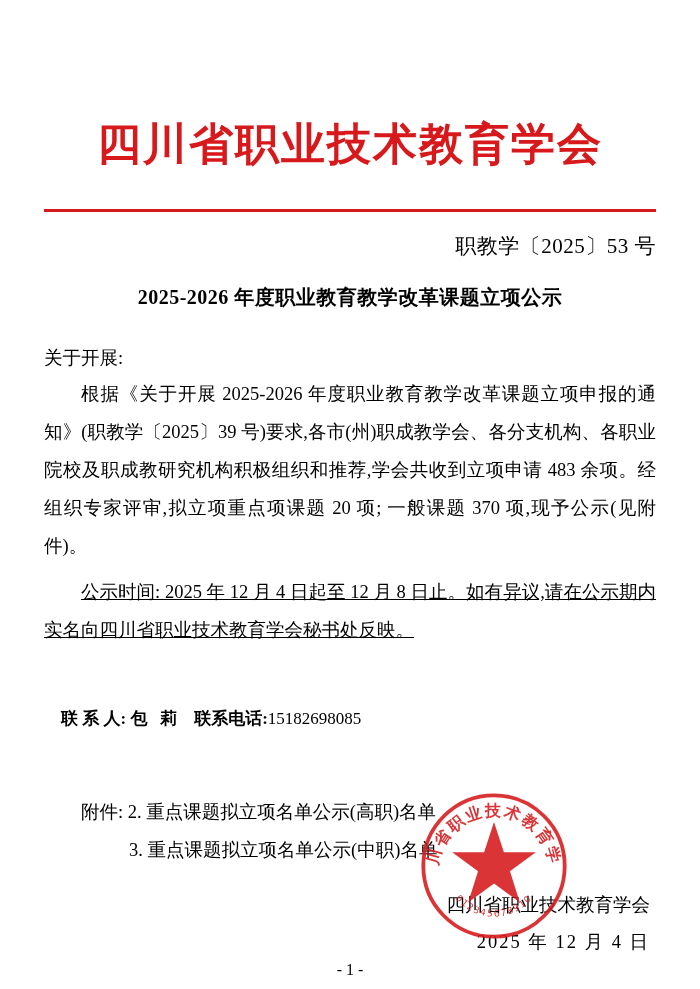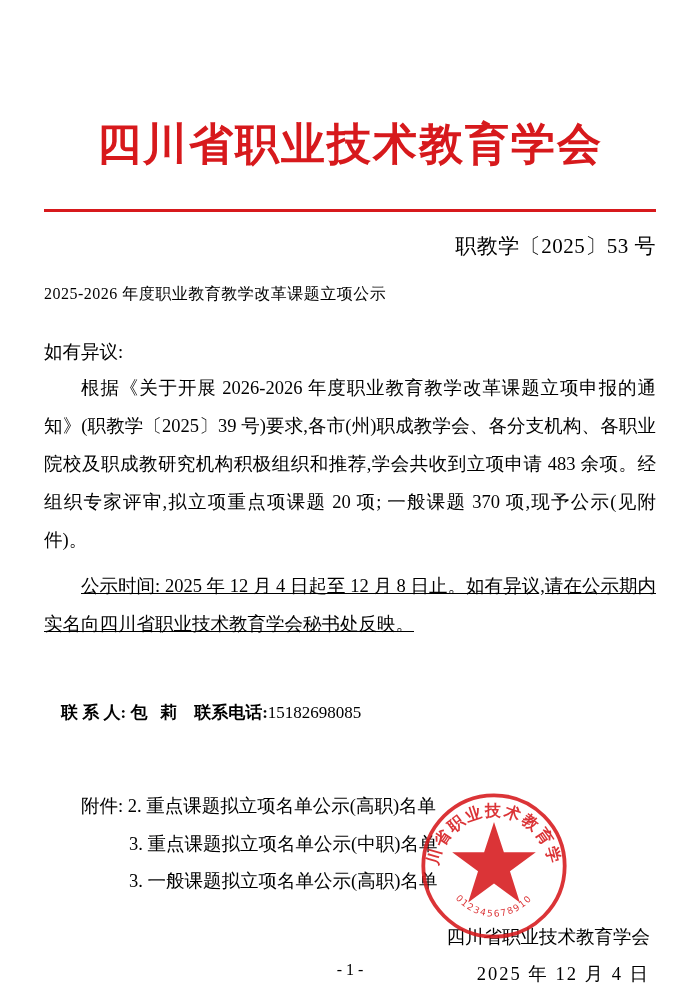--- a/index.html
+++ b/index.html
@@ -50,23 +50,23 @@
   .doc-number {
     margin-top: 20px;
     text-align: right;
     font-size: 21px;
     letter-spacing: 0.5px;
   }
 
   
   .doc-title {
     margin-top: 24px;
-    text-align: left;
-    font-size: 16px;
-    font-weight: normal;
+    text-align: center;
+    font-size: 20px;
+    font-weight: bold;
     letter-spacing: 0.5px;
   }
 
   
   .salutation {
     margin-top: 30px;
     font-size: 18.5px;
     line-height: 1.9;
   }
   p.body-para {
@@ -150,34 +150,33 @@
 
   <div class="letterhead">
     <div class="letterhead-title">四川省职业技术教育学会</div>
     <div class="letterhead-rule"></div>
   </div>
 
   <div class="doc-number">职教学〔2025〕53 号</div>
 
   <div class="doc-title">2025-2026 年度职业教育教学改革课题立项公示</div>
 
-  <div class="salutation">如有异议:</div>
-
-  <p class="body-para">根据《关于开展 2026-2026 年度职业教育教学改革课题立项申报的通知》(职教学〔2025〕39 号)要求,各市(州)职成教学会、各分支机构、各职业院校及职成教研究机构积极组织和推荐,学会共收到立项申请 483 余项。经组织专家评审,拟立项重点项课题 20 项; 一般课题 370 项,现予公示(见附件)。</p>
+  <div class="salutation">关于开展:</div>
+
+  <p class="body-para">根据《关于开展 2025-2026 年度职业教育教学改革课题立项申报的通知》(职教学〔2025〕39 号)要求,各市(州)职成教学会、各分支机构、各职业院校及职成教研究机构积极组织和推荐,学会共收到立项申请 483 余项。经组织专家评审,拟立项重点项课题 20 项; 一般课题 370 项,现予公示(见附件)。</p>
 
   <p class="body-para">公示时间: 2025 年 12 月 4 日起至 12 月 8 日止。如有异议,请在公示期内实名向四川省职业技术教育学会秘书处反映。</p>
 
   <div class="contact-line">
     <b>联 系 人:</b><span>&nbsp;</span><b>包   莉</b><span>&nbsp;&nbsp;&nbsp;&nbsp;</span><b>联系电话:</b><span>15182698085</span>
   </div>
 
   <div class="attachments">
     <div class="att-row"><span>附件:</span><span>&nbsp;</span><span>2. 重点课题拟立项名单公示(高职)名单</span></div>
     <div class="att-row indented"><span>3. 重点课题拟立项名单公示(中职)名单</span></div>
-    <div class="att-row indented"><span>3. 一般课题拟立项名单公示(高职)名单</span></div>
   </div>
 
   <div class="signature">
     <div>四川省职业技术教育学会</div>
     <div class="signature-date">2025 年 12 月 4 日</div>
   </div>
 
   <svg class="seal" viewBox="0 0 200 200">
     <g fill="none" stroke="#d7191c" stroke-width="5">
       <circle cx="100" cy="100" r="93"></circle>

